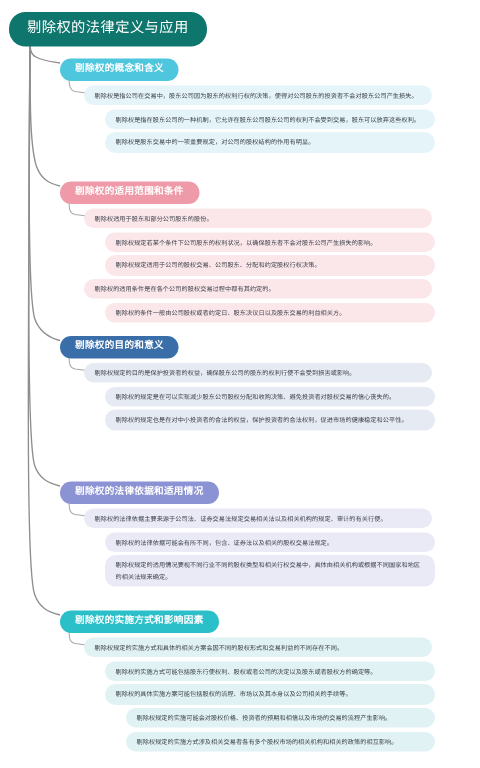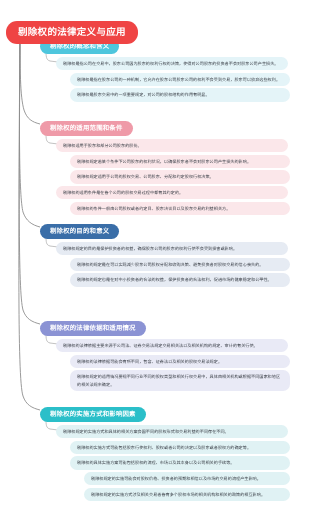--- a/index.html
+++ b/index.html
@@ -29,26 +29,26 @@
     width: 300px;
     height: 512px;
     pointer-events: none;
     z-index: 1;
   }
 
   
   .root-title {
     position: absolute;
     left: 6px;
-    top: 21px;
+    top: 8px;
     z-index: 4;
-    background: #ef4444;
+    background: #0f766e;
     color: #ffffff;
     font-size: 9.5px;
-    font-weight: bold;
+    font-weight: normal;
     letter-spacing: 0.3px;
     padding: 6px 12px 7px 12px;
     border-radius: 11px;
     white-space: nowrap;
     line-height: 1;
   }
 
   
   .section {
     position: absolute;

